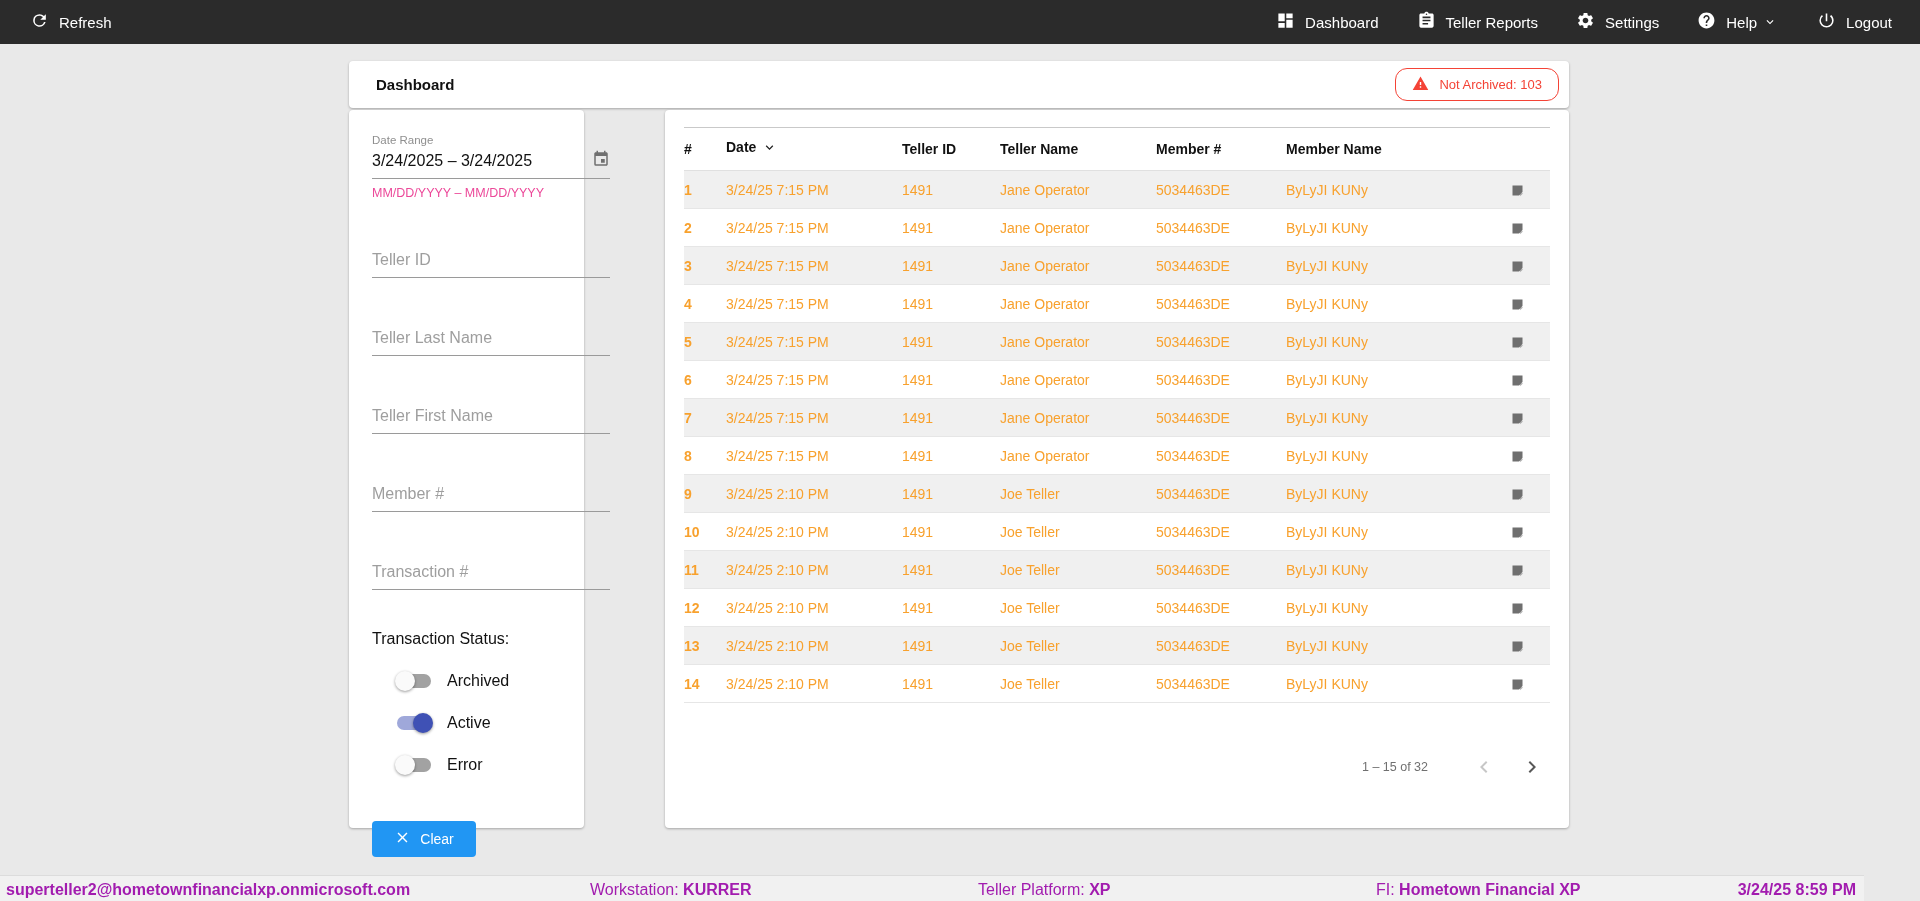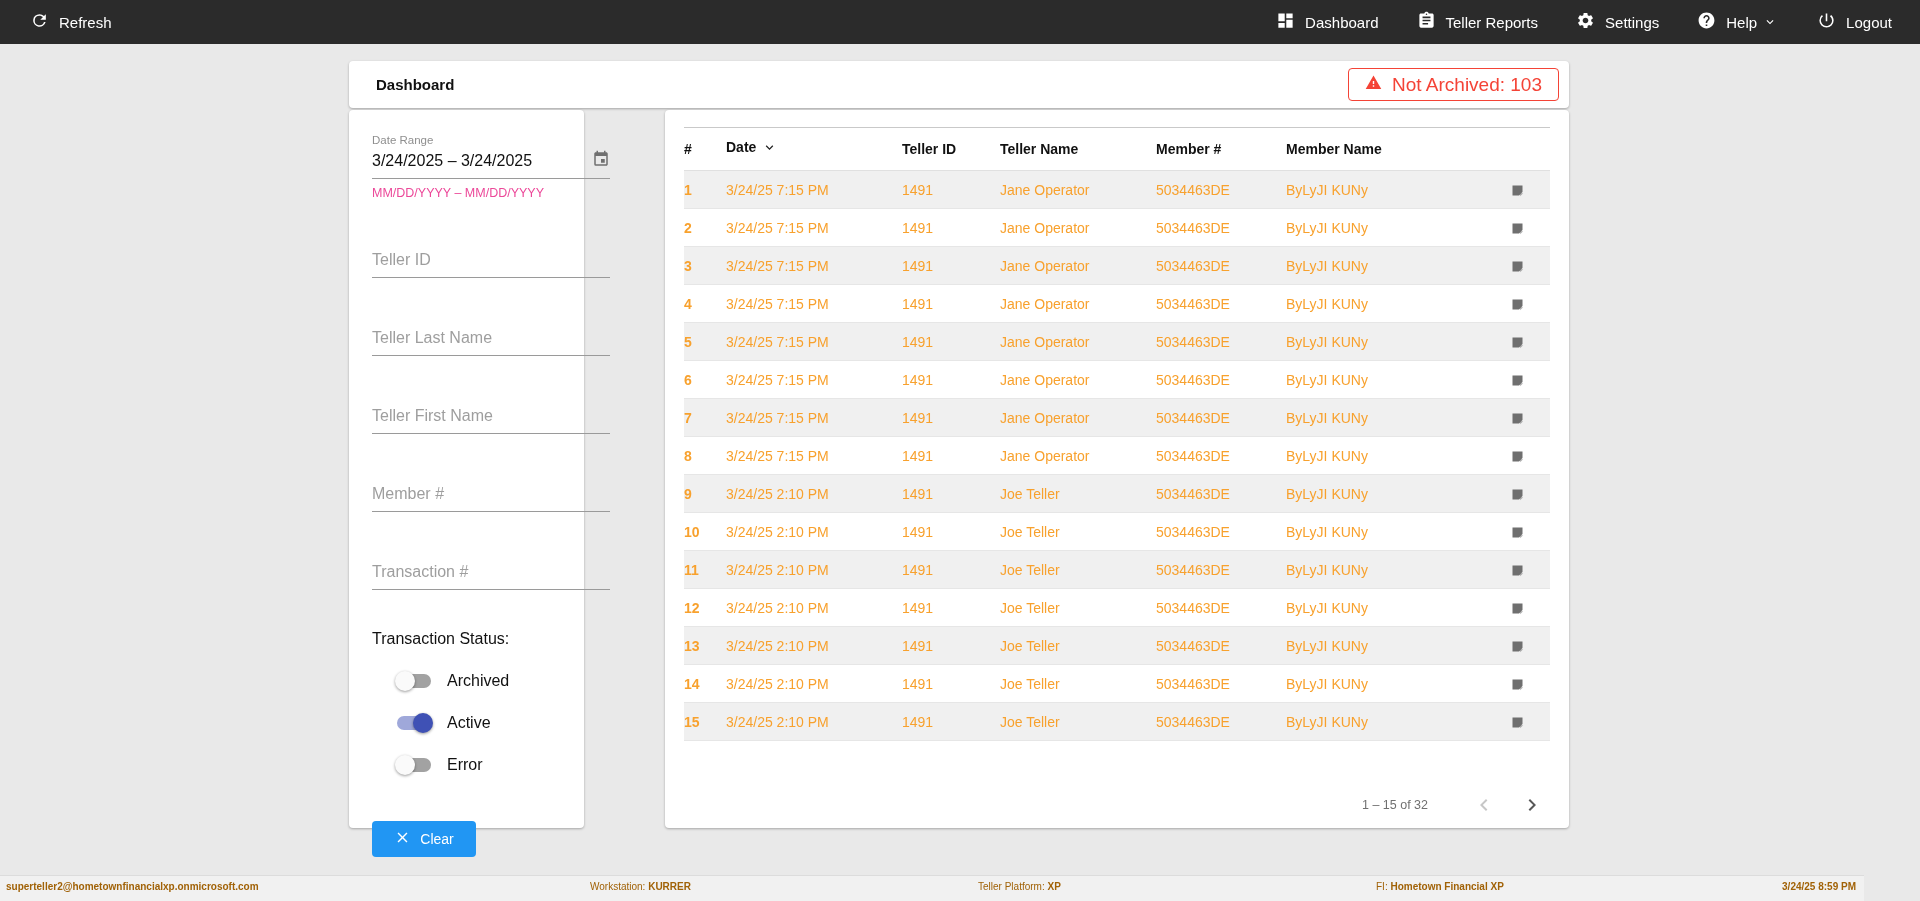--- a/index.html
+++ b/index.html
@@ -17,22 +17,22 @@
   .tb-caret { width:14px !important; height:14px !important; margin-left:-2px; }
 
   
   .card { position:absolute; background:#fff; border-radius:4px;
     box-shadow:0 1px 3px rgba(0,0,0,.18), 0 1px 2px rgba(0,0,0,.12); }
   .header-card { left:349px; top:61px; width:1220px; height:47px;
     display:flex; align-items:center; justify-content:space-between;
     padding:0 10px 0 27px; }
   .page-title { font-size:15px; font-weight:bold; color:#111; }
   .badge { display:flex; align-items:center; gap:10px; border:1px solid var(--red,#f44336);
-    border-radius:4px; height:33px; padding:0 16px; color:var(--red,#f44336);
-    font-size:19px; cursor:pointer; background:#fff; }
+    border-radius:12px; height:33px; padding:0 16px; color:var(--red,#f44336);
+    font-size:13px; cursor:pointer; background:#fff; }
   .badge svg { width:17px; height:17px; fill:var(--red,#f44336); }
 
   
   .sidebar-card { left:349px; top:110px; width:235px; height:718px; padding:24px 23px; }
   .f-label { font-size:11.5px; color:#8f8f8f; margin-bottom:4px; }
   .date-value { display:flex; align-items:center; justify-content:space-between;
     width:238px; border-bottom:1px solid #9a9a9a; padding-bottom:6px; }
   .date-value span { font-size:16px; color:#111; }
   .date-value svg { width:18px; height:18px; fill:#6f6f6f; cursor:pointer; }
   .hint { font-size:12.5px; color:#ec4899; margin-top:7px; }
@@ -73,21 +73,21 @@
   .pagination { display:flex; align-items:center; justify-content:flex-end;
     gap:24px; margin-top:52px; padding-right:6px; }
   .pagination .range { font-size:12.5px; color:#707070; margin-right:20px; }
   .pg-btn svg { width:24px; height:24px; }
   .pg-btn.disabled svg { fill:#c7c7c7; }
   .pg-btn.enabled svg { fill:#585858; }
   .pg-btn { cursor:pointer; display:flex; align-items:center; }
 
   
   .statusbar { position:absolute; left:0; top:875px; width:1864px; height:26px;
-    background:#f1f1f1; border-top:1px solid #dcdcdc; font-size:10px; color:#a16207; }
+    background:#f1f1f1; border-top:1px solid #dcdcdc; font-size:16px; color:#a21caf; }
   .sb-item { position:absolute; top:5px; white-space:nowrap; }
   .sb-bold { font-weight:bold; }
 </style>
 </head>
 <body>
 
 <div class="topbar">
   <div class="tb-item">
     <span><svg viewBox="0 0 24 24">
           <path d="M17.65 6.35A7.95 7.95 0 0 0 12 4a8 8 0 1 0 7.73 10h-2.08A6 6 0 1 1 12 6c1.66 0 3.14.69 4.22 1.78L13 11h7V4l-2.35 2.35z"></path>
@@ -394,32 +394,20 @@
     <td>1491</td>
     <td>Joe Teller</td>
     <td>5034463DE</td>
     <td>ByLyJI KUNy</td>
     <td class="iconcell"><span><svg viewBox="0 0 24 24">
                 <path d="M4 4h16v10.5L14.5 20H4z"></path>
                 <path d="M21 16.2 16.2 21v-4.8z" opacity=".55"></path>
               </svg></span></td>
   </tr>
 
-  <tr class="striped">
-    <td class="num">15</td>
-    <td>3/24/25 2:10 PM</td>
-    <td>1491</td>
-    <td>Joe Teller</td>
-    <td>5034463DE</td>
-    <td>ByLyJI KUNy</td>
-    <td class="iconcell"><span><svg viewBox="0 0 24 24">
-                <path d="M4 4h16v10.5L14.5 20H4z"></path>
-                <path d="M21 16.2 16.2 21v-4.8z" opacity=".55"></path>
-              </svg></span></td>
-  </tr>
 </tbody>
   </table>
   <div class="pagination">
     <span class="range">1 – 15 of 32</span>
     <span class="pg-btn disabled">
         <svg viewBox="0 0 24 24">
           <path d="M15.41 7.41 14 6l-6 6 6 6 1.41-1.41L10.83 12z"></path>
         </svg>
       </span>
     <span class="pg-btn enabled">

